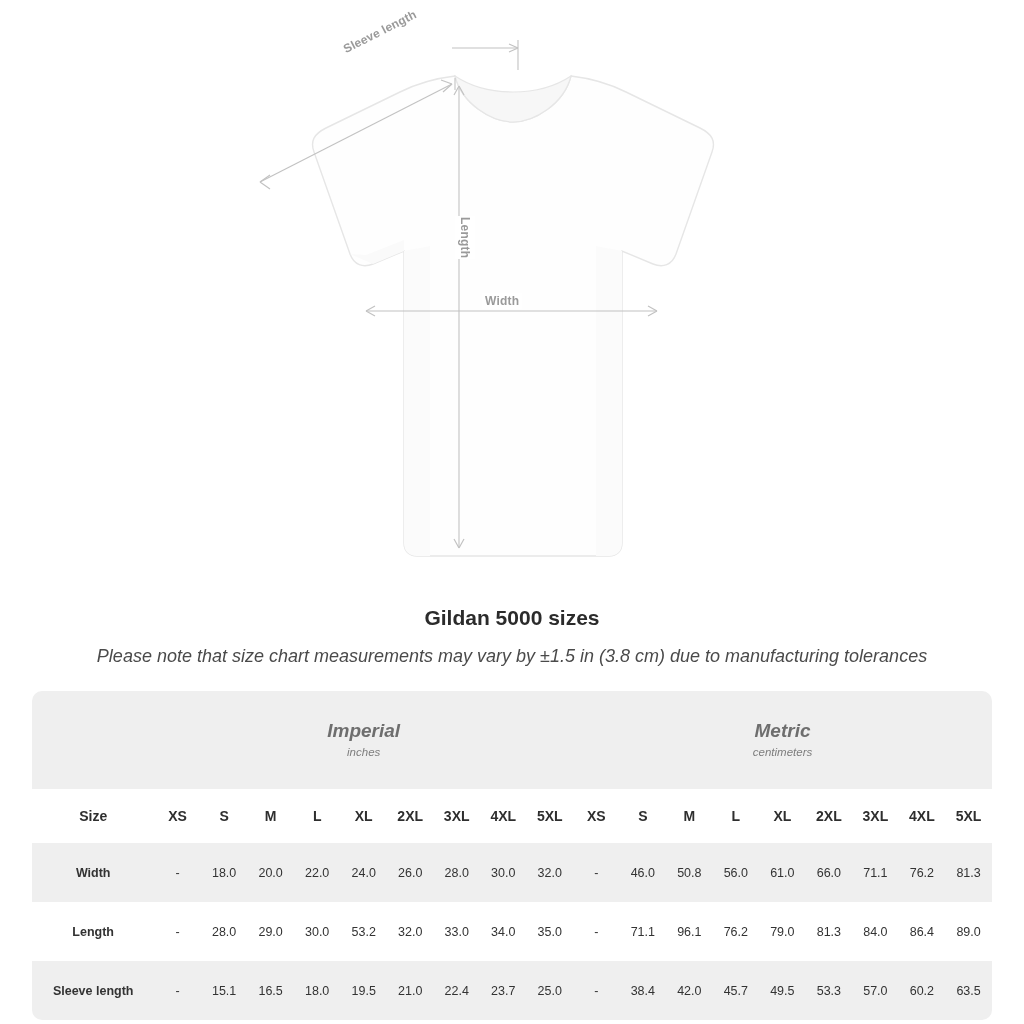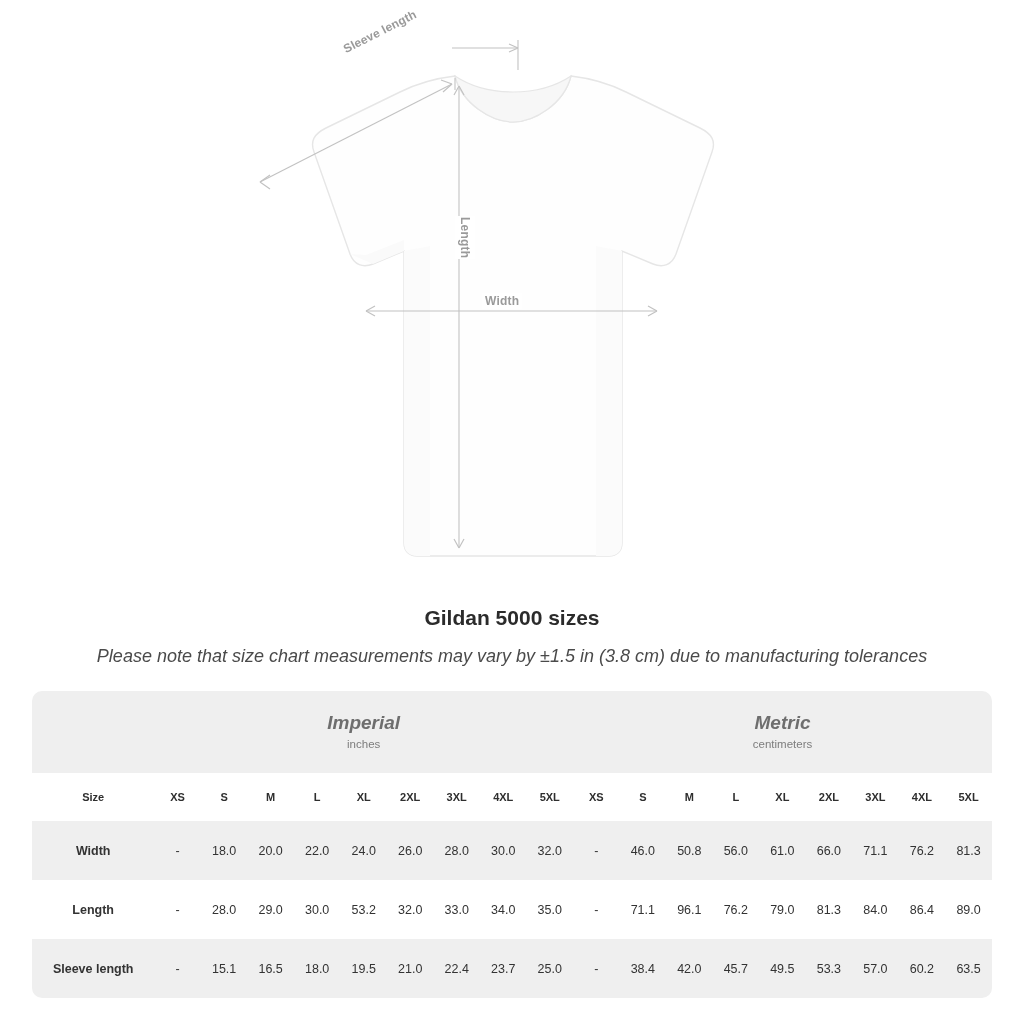--- a/index.html
+++ b/index.html
@@ -90,41 +90,42 @@
   table.size-table th {
     text-align: center;
     vertical-align: middle;
     font-size: 12.5px;
     color: #333333;
     border: 0;
     padding: 0;
   }
   
   tr.unit-row td {
-    height: 82px;
+    height: 98px;
     background: #efefef;
   }
   .unit-name {
     font-size: 19px;
     font-style: italic;
     font-weight: bold;
     color: #6e6e6e;
     line-height: 1.25;
   }
   .unit-sub {
     font-size: 11.5px;
+    font-style: italic;
     color: #7d7d7d;
     line-height: 1.6;
   }
   
   tr.head-row td {
-    height: 48px;
+    height: 54px;
     background: #ffffff;
     font-weight: bold;
-    font-size: 11px;
+    font-size: 14px;
     color: #2e2e2e;
   }
   tr.head-row td.rowlabel {
     font-weight: bold;
   }
   
   tr.data-row td {
     height: 59px;
   }
   tr.data-row.alt td { background: #efefef; }

